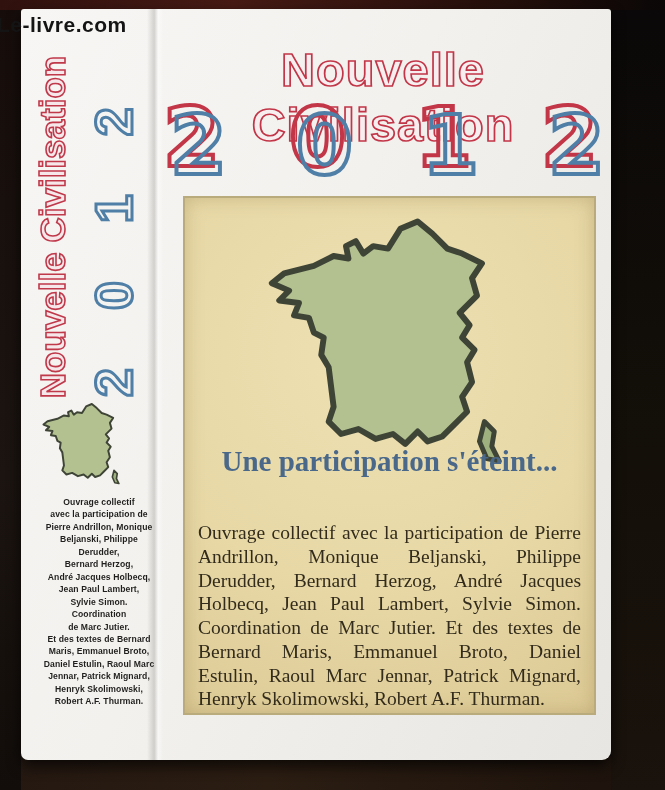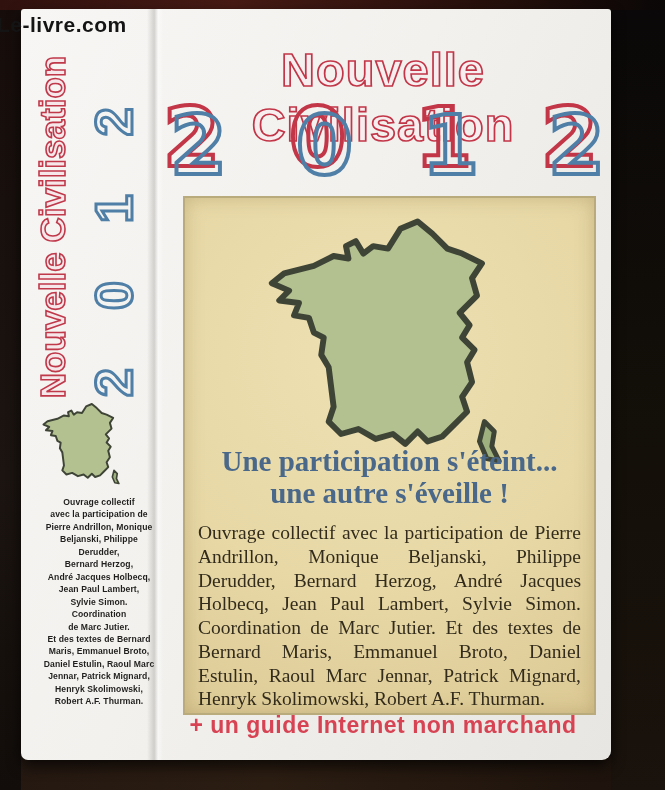--- a/index.html
+++ b/index.html
@@ -132,23 +132,21 @@
     </div>
 
     <div class="panel">
       <svg class="panel-map" viewBox="0 0 100 106">
         <path class="map-shape" d="M62,3 L55,6 L50,14 L44,13 L40,16 L37,11 L33,13 L34,18 L28,17 L20,21 L8,24 L3,28 L10,31 L6,35 L14,36 L12,41 L18,42 L20,48 L24,50 L23,57 L26,62 L27,70 L28,78 L26,84 L31,89 L38,87 L45,91 L52,89 L57,93 L62,88 L66,92 L72,90 L77,85 L82,80 L80,74 L84,68 L82,60 L85,55 L80,50 L83,45 L79,40 L86,33 L84,26 L88,20 L80,16 L74,14 L68,8 Z"></path>
         <path class="map-corsica" d="M89,84 L93,88 L92,94 L95,100 L90,99 L87,92 Z"></path>
       </svg>
 
       <div class="headline">
         <div>Une participation s'éteint...</div>
-        <div>une autre s'éveille !</div>
       </div>
 
       <div class="body-text">Ouvrage collectif avec la participation de Pierre Andrillon, Monique Beljanski, Philippe Derudder, Bernard Herzog, André Jacques Holbecq, Jean Paul Lambert, Sylvie Simon. Coordination de  Marc Jutier. Et des textes de Bernard Maris, Emmanuel Broto, Daniel Estulin, Raoul Marc Jennar, Patrick Mignard, Henryk Skolimowski, Robert A.F. Thurman.</div>
     </div>
 
-    <div class="tagline">+ un guide Internet non marchand</div>
   </div>
 
   <div class="watermark">Le-livre.com</div>
 </div>
 
 </body></html>

